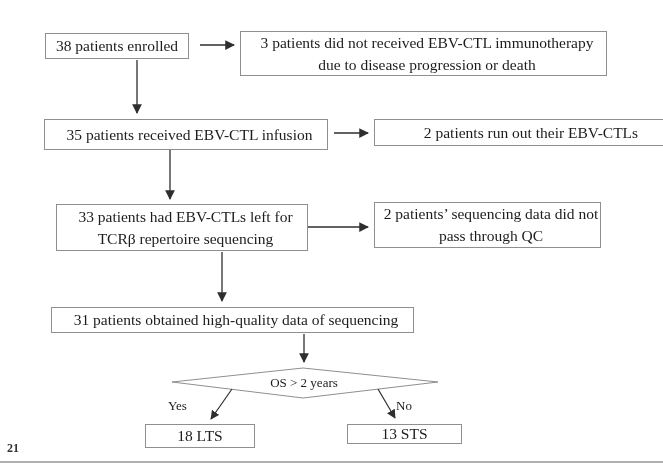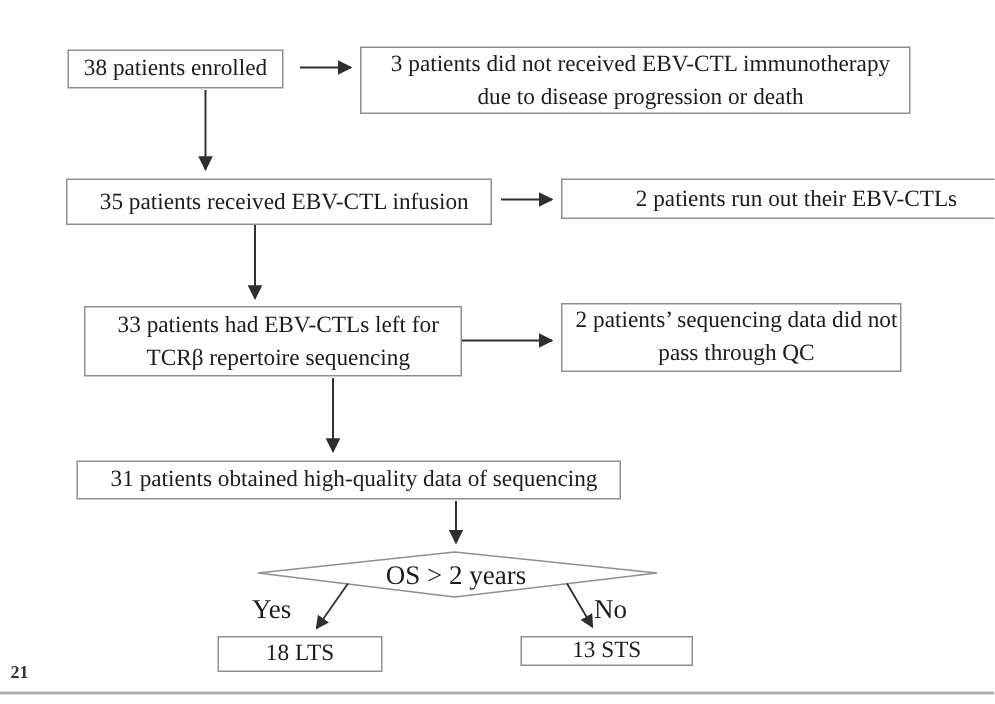--- a/index.html
+++ b/index.html
@@ -9,21 +9,21 @@
   }
   #wires{position:absolute;left:0;top:0;width:663px;height:469px;}
   .box{
     position:absolute;background:#ffffff;border:1px solid #8f8f8f;
     font-size:15.5px;line-height:22px;box-sizing:border-box;
     display:flex;flex-direction:column;justify-content:center;
   }
   .box.center{align-items:center;text-align:center;}
   .box.leftpad{padding-left:7px;padding-right:0;align-items:center;text-align:left;}
   .line{display:block;white-space:nowrap;}
-  .freelabel{position:absolute;font-size:18px;line-height:18px;}
+  .freelabel{position:absolute;font-size:13px;line-height:18px;}
   #decision-label{left:243px;top:374px;width:122px;text-align:center;}
   #yes-label{left:168px;top:397px;width:42px;}
   #no-label{left:396px;top:397px;width:42px;text-align:left;}
   #page-number{
     position:absolute;left:7px;top:441px;font-family:Liberation Serif, serif;
     font-size:12px;font-weight:600;color:#333;
   }
   #bottom-rule{position:absolute;left:0;top:461px;width:663px;height:2px;background:#b0b0b0;}
 </style>
 </head>

